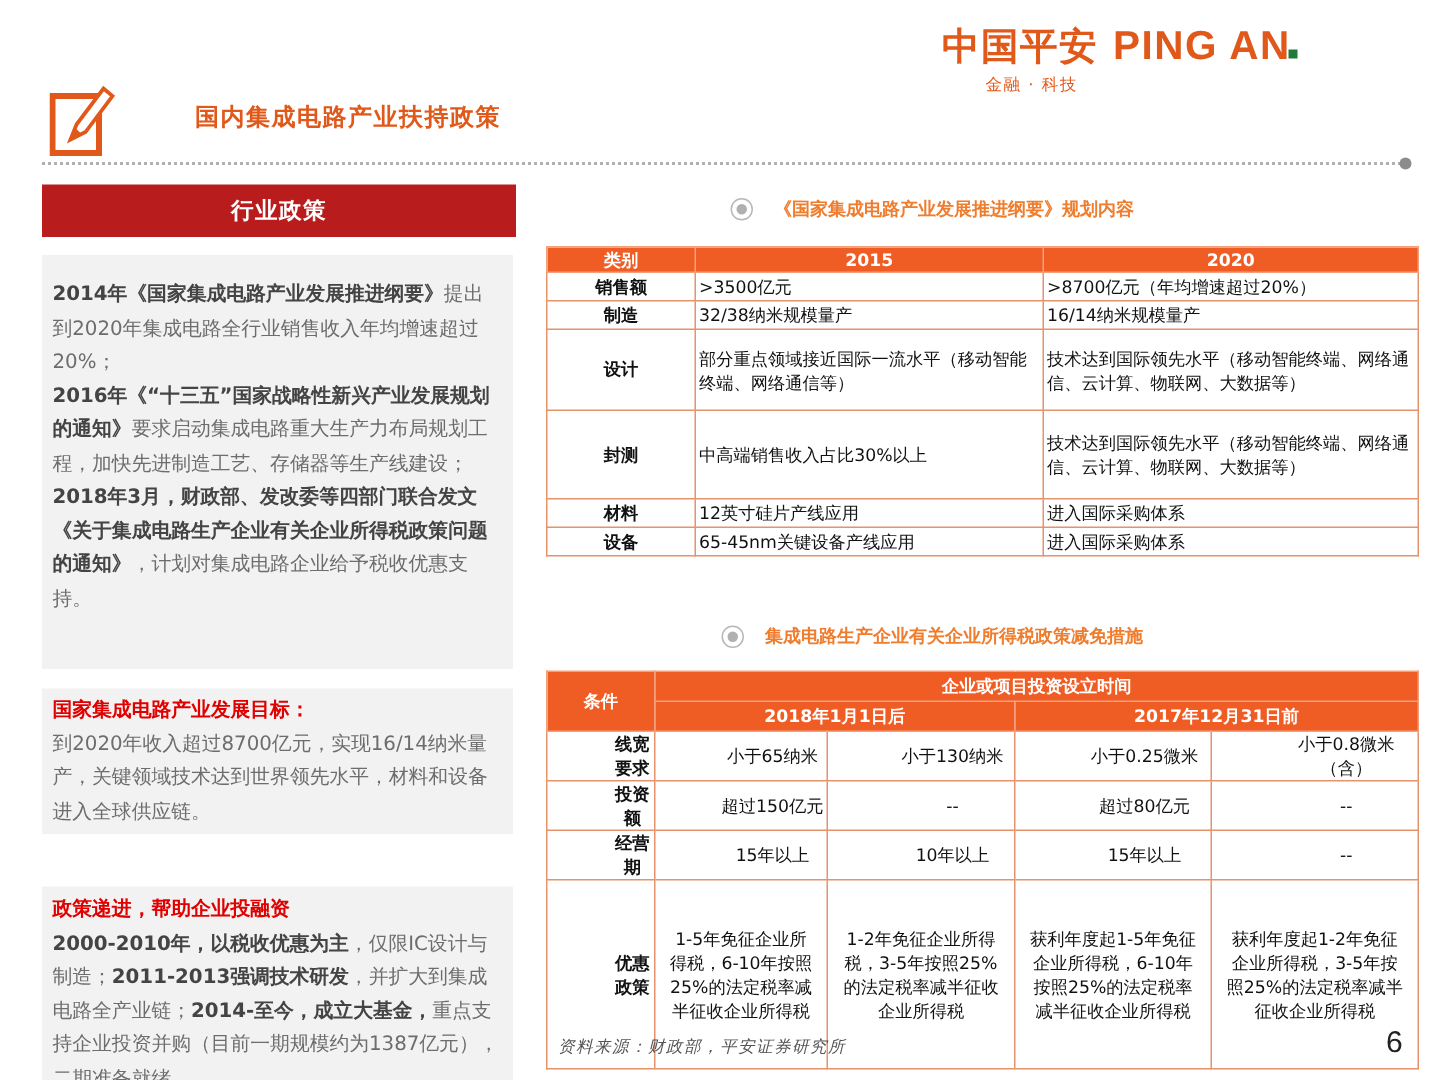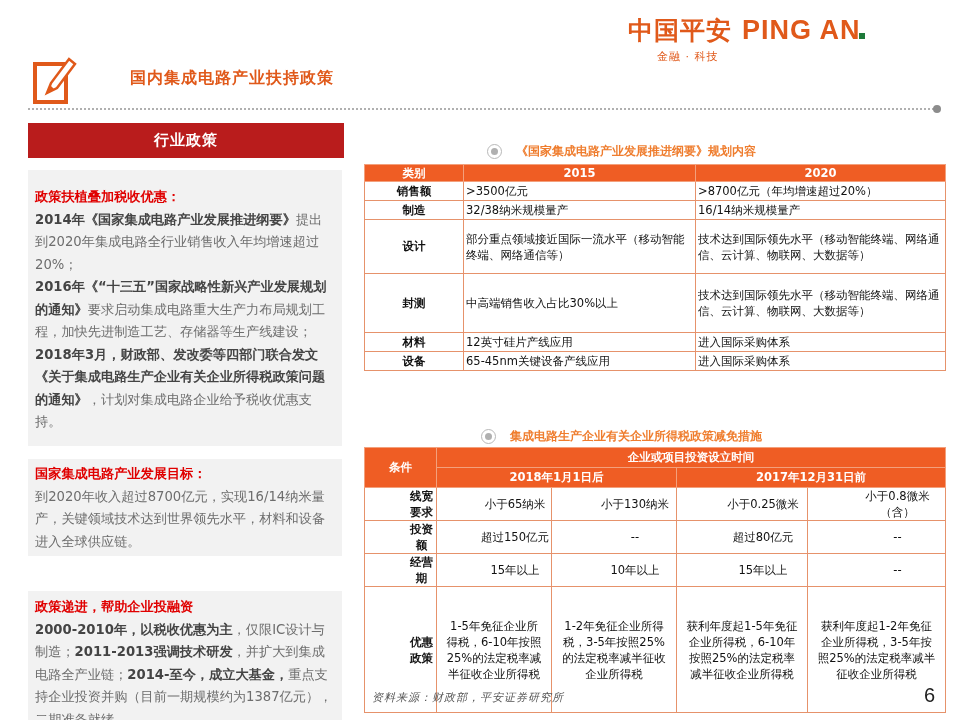--- a/index.html
+++ b/index.html
@@ -23,21 +23,21 @@
   
   .left-header { position: absolute; left: 28px; top: 123px; width: 316px; height: 35px; background: #b91c1c; color: #fff; font-size: 15px; font-weight: bold; text-align: center; line-height: 35px; letter-spacing: 1px; }
   .panel { position: absolute; left: 28px; width: 314px; background: #f2f2f2; padding: 6px 8px 6px 7px; font-size: 13.2px; line-height: 22.5px; color: #6d6d6d; }
   .panel .red { color: #e00000; font-weight: bold; display: block; }
   .panel b { color: #444; font-weight: bold; }
   .panel1 { top: 170px; height: 276px; padding-top: 16px; }
   .panel2 { top: 459px; height: 97px; padding-top: 4px; }
   .panel3 { top: 567px; height: 135px; padding-top: 5px; margin-top: 24px; }
 
   
-  .section-title { position: absolute; font-size: 12px; color: #ef7d2e; font-weight: bold; display: flex; align-items: center; margin-top: 12px; }
+  .section-title { position: absolute; font-size: 12px; color: #ef7d2e; font-weight: bold; display: flex; align-items: center; }
   .radio { width: 15px; height: 15px; border-radius: 50%; border: 1.5px solid #b8b8b8; display: inline-flex; align-items: center; justify-content: center; margin-right: 14px; }
   .radio::after { content: ""; width: 7px; height: 7px; border-radius: 50%; background: #b0b0b0; }
 
   
   table { position: absolute; border-collapse: collapse; font-family: "DejaVu Sans", sans-serif; font-size: 11.5px; color: #111; }
   td, th { border: 1.2px solid #e6926b; padding: 0 2px; }
   th { background: #ef5d24; color: #fff; font-weight: bold; border-color: #f3a07c; }
   .t1 { left: 364px; top: 164px; width: 582px; }
   .t1 .cat { width: 99px; text-align: center; font-weight: bold; }
   .t1 td.val { text-align: left; line-height: 16px; }
@@ -64,21 +64,20 @@
   <polygon points="14,38 18,28 36,4 42,9 24,33" fill="#fff" stroke="#e0591a" stroke-width="2.5"></polygon>
   <polygon points="14,38 17,30 21,34" fill="#e0591a"></polygon>
 </svg>
 <div class="page-title">国内集成电路产业扶持政策</div>
 <div class="title-rule"></div>
 <div class="title-rule-dot"></div>
 
 <div class="left-header">行业政策</div>
 
 <div class="panel panel1">
-  <span class="red">政策扶植叠加税收优惠：</span>
   <b>2014年《国家集成电路产业发展推进纲要》</b><span>提出到2020年集成电路全行业销售收入年均增速超过20%；</span><br>
   <b>2016年《“十三五”国家战略性新兴产业发展规划的通知》</b><span>要求启动集成电路重大生产力布局规划工程，加快先进制造工艺、存储器等生产线建设；</span><br>
   <b>2018年3月，财政部、发改委等四部门联合发文《关于集成电路生产企业有关企业所得税政策问题的通知》</b><span>，计划对集成电路企业给予税收优惠支持。</span>
 </div>
 
 <div class="panel panel2">
   <span class="red">国家集成电路产业发展目标：</span>
   <span>到2020年收入超过8700亿元，实现16/14纳米量产，关键领域技术达到世界领先水平，材料和设备进入全球供应链。</span>
 </div>
 

